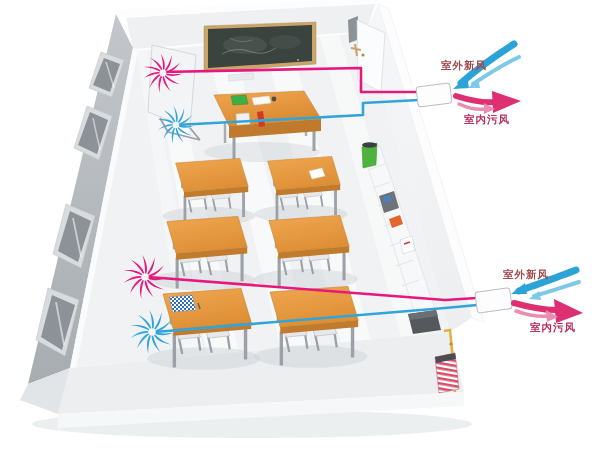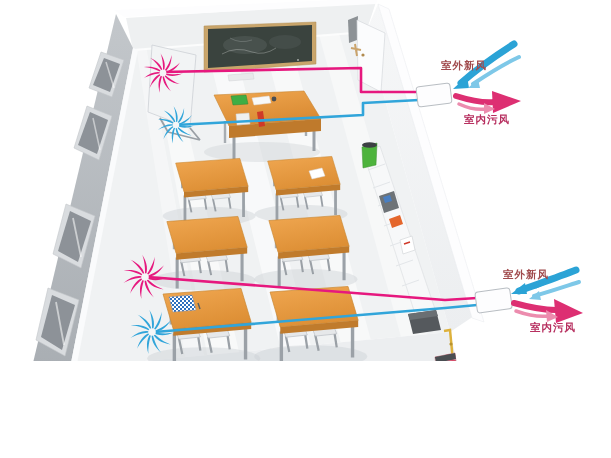--- a/index.html
+++ b/index.html
@@ -1,16 +1,16 @@
 <!DOCTYPE html>
 <html><head>
 <meta charset="utf-8">
 <style>
   html,body{margin:0;padding:0;background:#ffffff;}
-  #stage{position:relative;width:611px;height:361px;background:#14b8a6;overflow:hidden;
+  #stage{position:relative;width:611px;height:458px;background:#14b8a6;overflow:hidden;
          font-family:"DejaVu Sans","Liberation Sans",sans-serif;}
   svg{display:block;}
   text.flabel{font-size:10.5px;font-weight:bold;letter-spacing:1px;}
 </style>
 </head>
 <body>
 
 <div id="stage">
 <svg width="611" height="458" viewBox="0 0 611 458">
   <defs>

